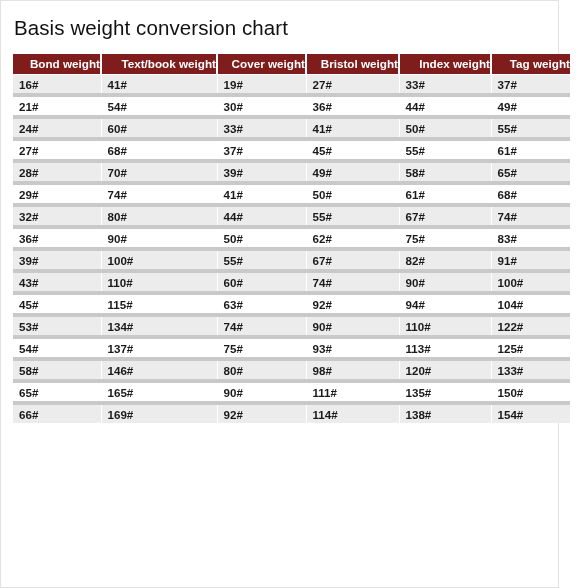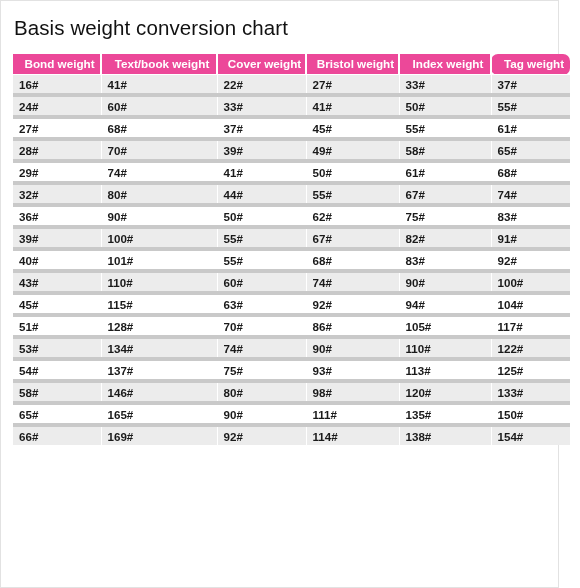--- a/index.html
+++ b/index.html
@@ -34,35 +34,34 @@
   .table-wrap {
     margin: 13px 11px 0 12px;
   }
   table.conv {
     border-collapse: collapse;
     width: 557px;
     table-layout: fixed;
     font-size: 11.5px;
   }
   table.conv thead th {
-    background: #ec4899;
+    background: #7f1d1d;
     color: #ffffff;
     font-weight: bold;
     font-size: 11.7px;
-    text-align: center;
+    text-align: right;
     padding: 3px 0 4px 6px;
     height: 13px;
     border-right: 2px solid #ffffff;
     border-bottom: 1px solid #ffffff;
     white-space: nowrap;
     overflow: hidden;
   }
   table.conv thead th:last-child {
     border-right: none;
-    border-radius: 7px;
   }
   table.conv tbody td {
     padding: 2px 0 2px 6px;
     height: 14px;
     color: #1a1a1a;
     font-size: 11.6px;
     font-weight: 600;
     border-right: 1px solid #ffffff;
     border-bottom: 4px solid #c9c9c9;
     white-space: nowrap;
@@ -112,24 +111,32 @@
             <th>Cover weight</th>
             <th>Bristol weight</th>
             <th>Index weight</th>
             <th>Tag weight</th>
           </tr>
       </thead>
       <tbody id="table-body">
           <tr class="odd">
             <td>16#</td>
             <td>41#</td>
-            <td>22#</td>
+            <td>19#</td>
             <td>27#</td>
             <td>33#</td>
             <td>37#</td>
+          </tr>
+          <tr class="even">
+            <td>21#</td>
+            <td>54#</td>
+            <td>30#</td>
+            <td>36#</td>
+            <td>44#</td>
+            <td>49#</td>
           </tr>
           <tr class="odd">
             <td>24#</td>
             <td>60#</td>
             <td>33#</td>
             <td>41#</td>
             <td>50#</td>
             <td>55#</td>
           </tr>
           <tr class="even">
@@ -173,52 +180,36 @@
             <td>83#</td>
           </tr>
           <tr class="odd">
             <td>39#</td>
             <td>100#</td>
             <td>55#</td>
             <td>67#</td>
             <td>82#</td>
             <td>91#</td>
           </tr>
-          <tr class="even">
-            <td>40#</td>
-            <td>101#</td>
-            <td>55#</td>
-            <td>68#</td>
-            <td>83#</td>
-            <td>92#</td>
-          </tr>
           <tr class="odd">
             <td>43#</td>
             <td>110#</td>
             <td>60#</td>
             <td>74#</td>
             <td>90#</td>
             <td>100#</td>
           </tr>
           <tr class="even">
             <td>45#</td>
             <td>115#</td>
             <td>63#</td>
             <td>92#</td>
             <td>94#</td>
             <td>104#</td>
           </tr>
-          <tr class="even">
-            <td>51#</td>
-            <td>128#</td>
-            <td>70#</td>
-            <td>86#</td>
-            <td>105#</td>
-            <td>117#</td>
-          </tr>
           <tr class="odd">
             <td>53#</td>
             <td>134#</td>
             <td>74#</td>
             <td>90#</td>
             <td>110#</td>
             <td>122#</td>
           </tr>
           <tr class="even">
             <td>54#</td>

